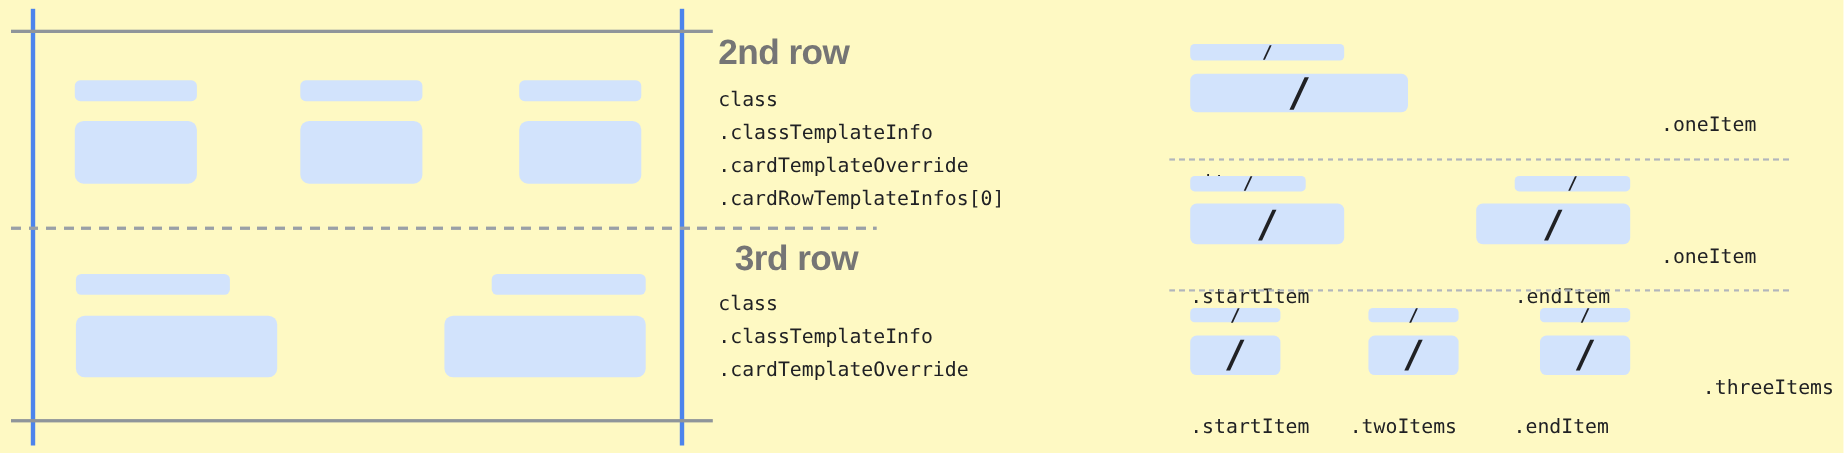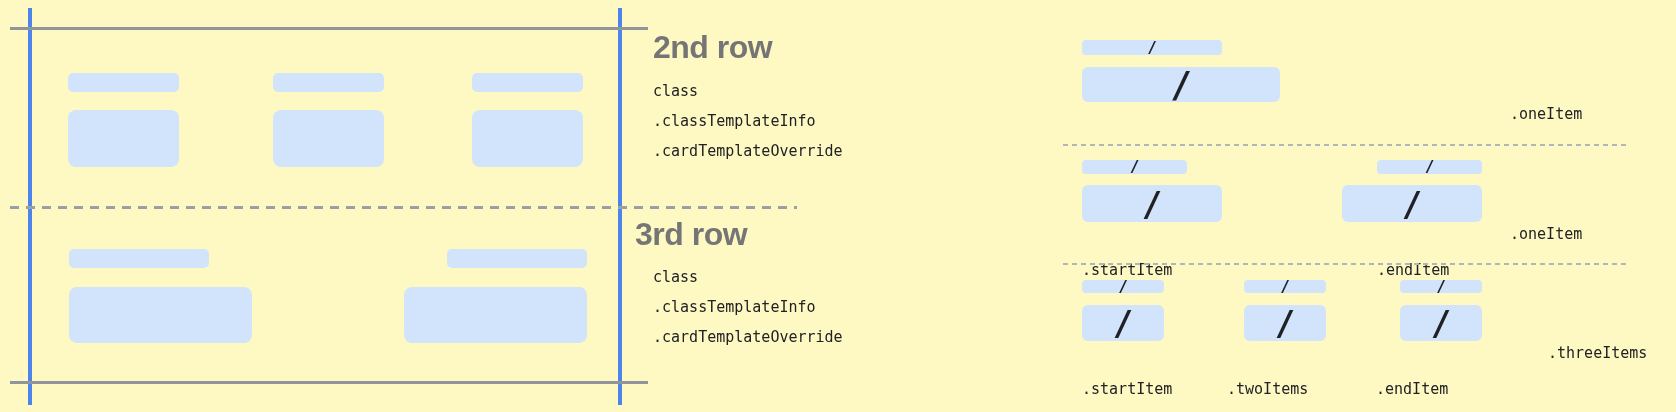--- a/index.html
+++ b/index.html
@@ -51,21 +51,21 @@
   .heading{
     position:absolute;
     font-size:32px;font-weight:700;
     color:var(--heading-gray);
     line-height:32px;
     letter-spacing:-0.5px;
     white-space:nowrap;
   }
   .code{
     font-family:"DejaVu Sans Mono",monospace;
-    font-size:15px;
+    font-size:18px;
     color:var(--code-dark);
     line-height:30px;
     white-space:nowrap;
   }
   .codeblock{position:absolute;}
   .codeblock span{display:block;}
   .codelabel{position:absolute;margin-top:23px;}
 </style>
 </head>
 <body>
@@ -99,24 +99,25 @@
     <div class="bar" style="left:447px;top:249px;width:140px;height:19px"></div>
     <div class="bar box" style="left:404px;top:287px;width:183px;height:56px"></div>
   </div>
 
   <div>
     <div class="heading" style="left:653px;top:31px">2nd row</div>
     <div class="codeblock code" style="left:653px;top:76px">
       <span>class</span>
       <span>.classTemplateInfo</span>
       <span>.cardTemplateOverride</span>
+      <span>.cardRowTemplateInfos[0]</span>
     </div>
   </div>
   <div>
-    <div class="heading" style="left:635px;top:218px">3rd row</div>
+    <div class="heading" style="left:668px;top:218px">3rd row</div>
     <div class="codeblock code" style="left:653px;top:262px">
       <span>class</span>
       <span>.classTemplateInfo</span>
       <span>.cardTemplateOverride</span>
     </div>
   </div>
 
   <div>
     <div class="bar" style="left:1082px;top:40px;width:140px;height:15px;border-radius:4px">
       <span class="slash sm">/</span>

